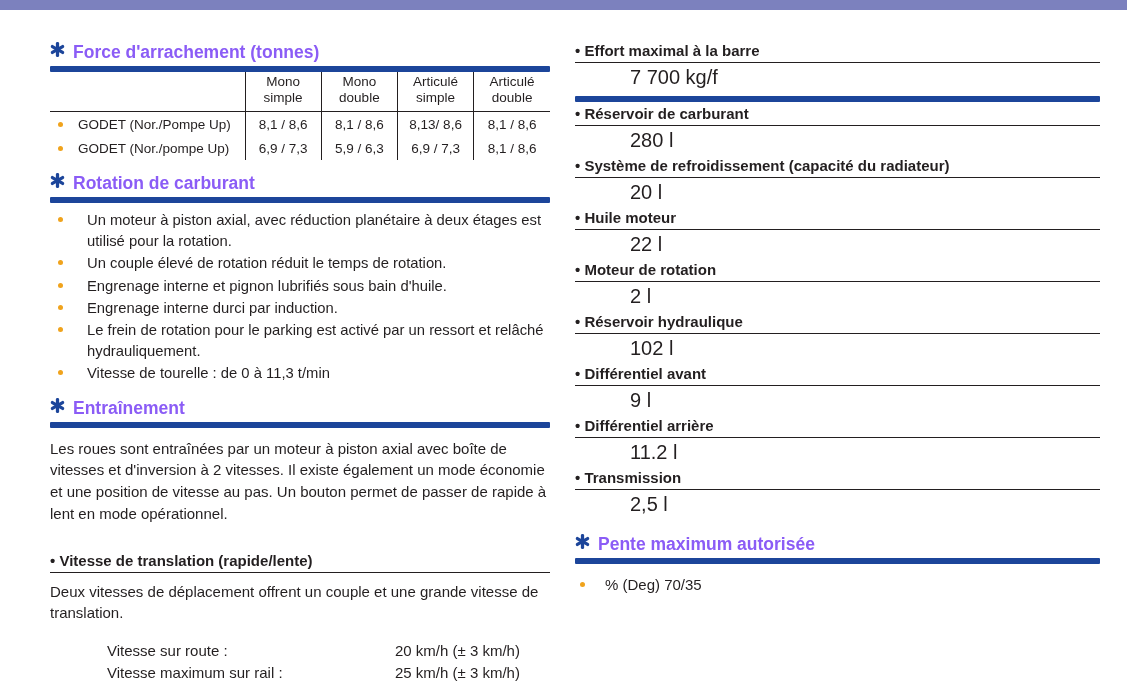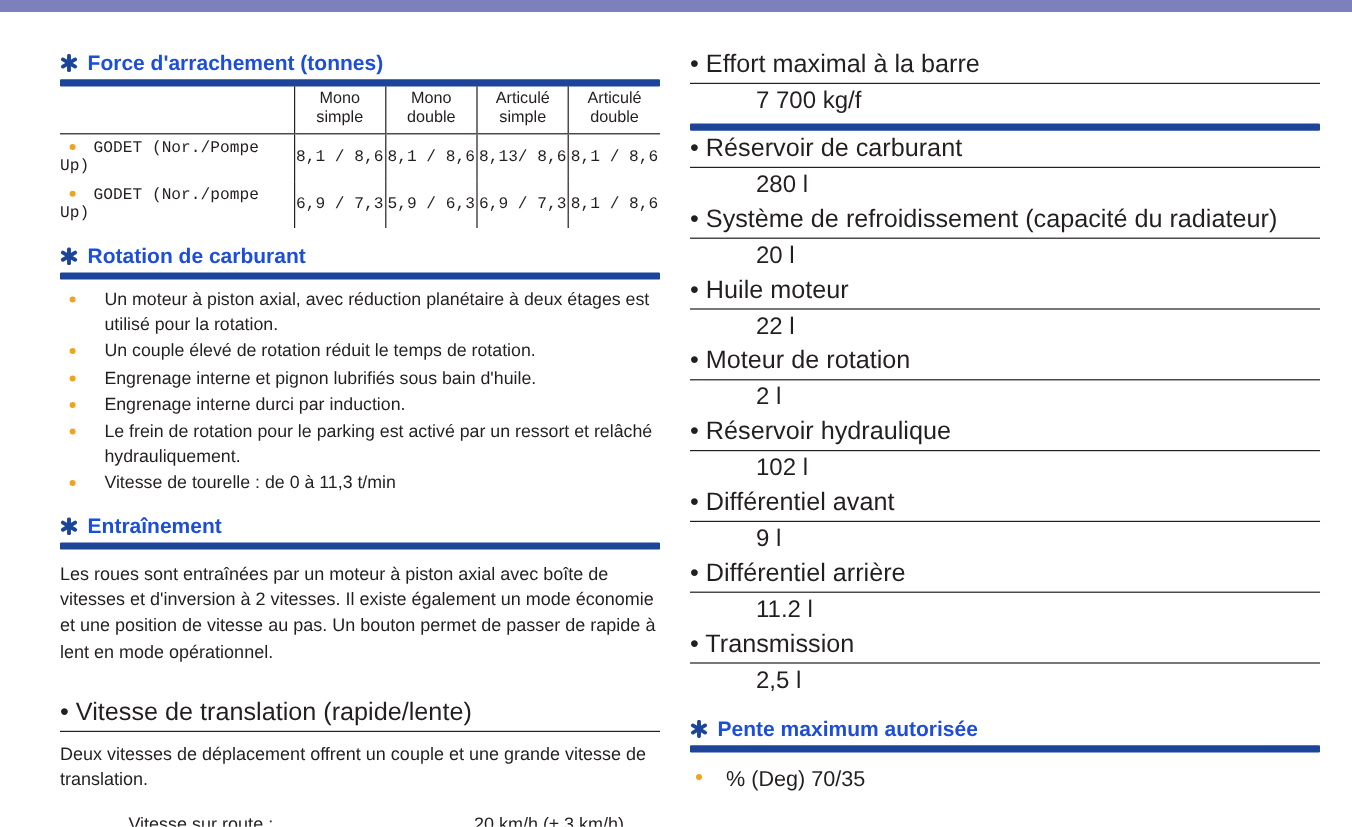--- a/index.html
+++ b/index.html
@@ -10,57 +10,57 @@
     background:#ffffff;
     overflow:hidden;
     position:relative;
   }
   .top-bar { width:100%; height:10px; background:#7c81be; }
   .content { display:flex; padding:0 27px 0 50px; }
   .col-left  { width:500px; margin-right:25px; flex-shrink:0; }
   .col-right { width:525px; flex-shrink:0; }
 
   
-  .sec-head { display:flex; align-items:center; font-weight:700; font-size:17.5px; color:#1d4ed8; }
+  .sec-head { display:flex; font-weight:700; font-size:17.5px; color:#8b5cf6; }
   .sec-head .star { width:15px; height:15px; margin-right:8px; flex-shrink:0; }
   .head-bar { height:6px; background:#1c459a; margin-top:3px; border-radius:1px; }
 
   
   .spec-table { width:100%; border-collapse:collapse; table-layout:fixed; margin-top:0; }
   .spec-table th, .spec-table td { font-size:13.5px; text-align:center; font-weight:400; }
   .spec-table th { vertical-align:bottom; line-height:1.2; padding:2px 4px 5px; border-bottom:1.5px solid #231f20; }
-  .spec-table td { padding:4.5px 0;font-family:Liberation Mono, monospace; }
+  .spec-table td { padding:4.5px 0; }
   .spec-table .label-col { width:195px; text-align:left; }
   .spec-table th.num, .spec-table td.num { border-left:1.2px solid #231f20; }
   .tbl-dot { display:inline-block; width:5px; height:5px; border-radius:50%; background:#f0a31c; margin:0 15px 2px 8px; vertical-align:middle; }
 
   
   .bullet-list { margin-top:7px; }
   .bullet-item { display:flex; margin-bottom:2px; font-size:14.8px; line-height:1.38; }
   .dot { width:5px; height:5px; border-radius:50%; background:#f0a31c; margin:7px 24px 0 8px; flex-shrink:0; }
 
   .para { font-size:15px; line-height:1.45; margin-top:10px; }
 
-  .rule-label { font-weight:400; font-size:21px; border-bottom:1.5px solid #231f20; padding:1px 0 3px; }
+  .rule-label { font-weight:700; font-size:15px; border-bottom:1.5px solid #231f20; padding:1px 0 3px; }
   .rule-value { font-size:20px; padding:3px 0 4px 55px; }
 
   .sub-block { margin-top:12px; }
   .speeds { margin:16px 0 0 57px; font-size:15px; line-height:1.45; }
   .speed-row { display:flex; }
   .speed-label { display:inline-block; width:288px; }
 
   .sec1 { margin-top:32px; }
   .sec2 { margin-top:13px; }
   .sec3 { margin-top:14px; }
 
   .effort { margin-top:31px; }
   .cap-head { margin-top:20px; }
   .cap-items { margin-top:2px; }
   .slope-head { margin-top:14px; }
-  .slope-item { display:flex; margin-top:12px; font-size:18px; }
+  .slope-item { display:flex; margin-top:12px; font-size:15px; }
   .slope-item .dot { margin:6px 20px 0 5px; }
 </style>
 </head>
 <body>
 
 <div class="top-bar"></div>
 
 <div class="content">
 
   <div class="col-left">

